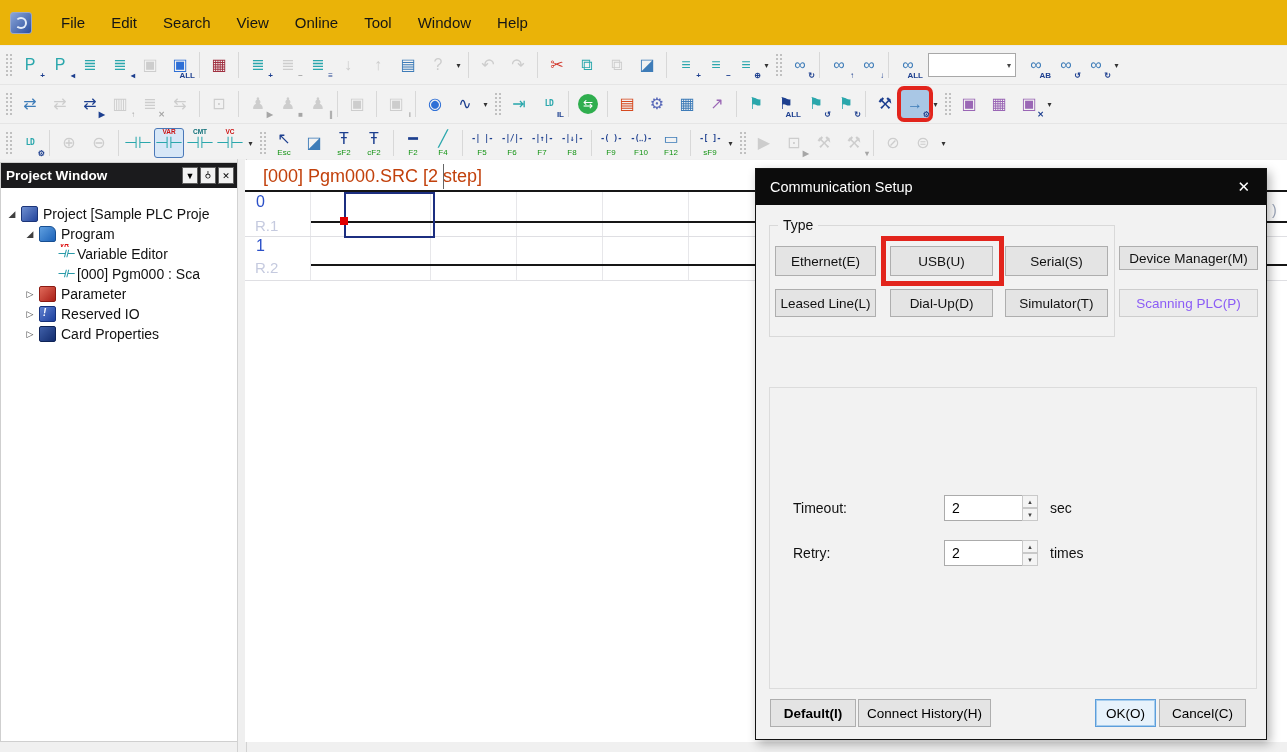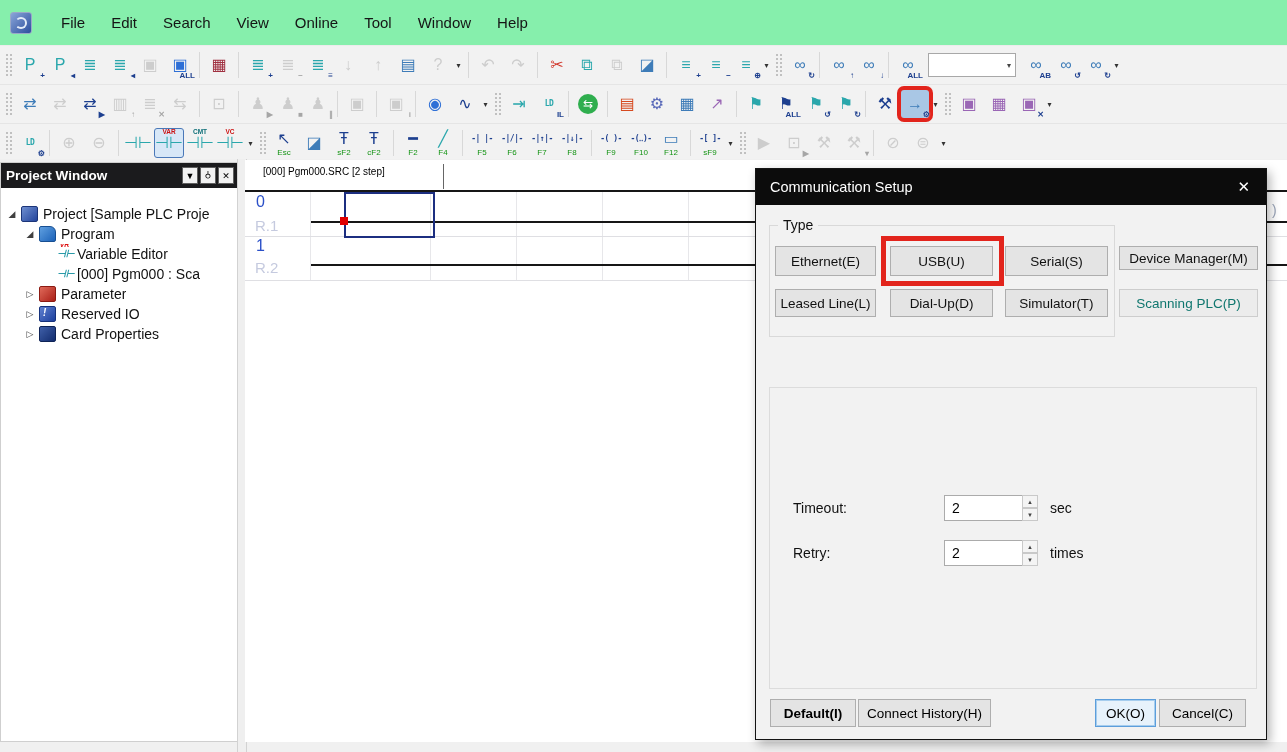--- a/index.html
+++ b/index.html
@@ -1,19 +1,19 @@
 <!DOCTYPE html>
 <html><head>
 <meta charset="utf-8">
 <style>
   html,body{margin:0;padding:0}
   body{width:1287px;height:752px;position:relative;overflow:hidden;background:#f0f0f0;
        font-family:"Liberation Sans",sans-serif;color:#111}
   
-  .menubar{height:45px;background:#86efac;display:flex;align-items:center;border-bottom:1px solid #ececec}
+  .menubar{height:45px;background:#eab308;display:flex;align-items:center;border-bottom:1px solid #ececec}
   .app-icon{width:20px;height:20px;margin:0 16px 0 10px;border-radius:3px;flex:0 0 auto;
             background:linear-gradient(135deg,#8aa5d8,#2c4f9e);position:relative;border:1px solid #9aa8c8}
   .app-icon::after{content:"";position:absolute;inset:4px;border:2px solid #e4ecf8;border-radius:50%;border-left-color:transparent}
   .menu-item{padding:4px 13px;font-size:15px;color:#151515}
   
   .toolbar{height:38px;background:#f2f2f2;display:flex;align-items:center;padding:0 2px;border-bottom:1px solid #e5e5e5}
   .grip{width:7px;height:24px;margin:0 3px;flex:0 0 auto;
         background-image:radial-gradient(#c0c0c0 38%,transparent 42%);background-size:4px 4px}
   .tsep{width:1px;height:26px;background:#d8d8d8;margin:0 4px;flex:0 0 auto}
   .tbtn{position:relative;width:28px;height:28px;margin:0 1px;display:flex;flex:0 0 auto;
@@ -56,42 +56,42 @@
   .mi-card{background:linear-gradient(135deg,#3f5fa8,#122c6e);border:1px solid #0e2356}
   .mi-variable,.mi-pgm{background:transparent;border:none}
   .mi .vr{position:absolute;top:-6px;left:0;right:0;font-size:7px;color:#d11;font-weight:bold;text-align:center;line-height:1}
   .mi .ct{position:absolute;top:2px;left:0;right:0;font-size:10px;color:#2a9aa8;font-weight:bold;text-align:center;line-height:1}
   .mi .bang{position:absolute;left:3px;top:1px;font-size:10px;font-weight:bold;color:#fff;line-height:1}
   .tlabel{overflow:hidden}
   .splitter{position:absolute;left:237px;width:8px;top:0;bottom:0;background:#efefef;
             border-left:1px solid #d2d2d2;border-right:1px solid #d2d2d2}
   
   .editor{position:absolute;left:245px;top:1px;right:0;bottom:10px;background:#fff}
-  .tab{position:absolute;left:18px;top:6px;font-size:10px;color:#000000}
+  .tab{position:absolute;left:18px;top:6px;font-size:18px;color:#c2410c}
   .tab-divider{position:absolute;left:198px;top:4px;height:25px;width:1px;background:#666}
   .grid-top{position:absolute;left:0;right:0;top:30px;height:2px;background:#161616}
   .vline{position:absolute;top:32px;height:88px;width:1px;background:#e7e7ea}
   .hline{position:absolute;left:0;right:0;height:1px;background:#dfdfe3}
   .rung{position:absolute;height:2px;background:#161616;left:66px;right:0}
   .rownum{position:absolute;left:11px;font-size:16px;color:#2b50c8;line-height:1}
   .rowaddr{position:absolute;left:10px;font-size:15px;color:#c5cadf;line-height:1}
   .selcell{position:absolute;left:99px;top:32px;width:87px;height:42px;border:2px solid #1c2e80}
   .cursor-dot{position:absolute;left:95px;top:57px;width:8px;height:8px;background:#e00000}
   .frag-paren{position:absolute;left:1027px;top:42px;font-size:14px;color:#9aa4b8}
   .frag-red{position:absolute;left:974px;top:87px;font-size:10px;color:#d22018;font-weight:bold}
   
   .dialog{position:absolute;left:755px;top:9px;width:510px;height:570px;background:#f2f2f2;
           border:1px solid #141414;box-shadow:3px 4px 10px rgba(0,0,0,.3);z-index:5}
   .dlg-title{height:36px;background:#0c0c0c;color:#fff;display:flex;align-items:center;padding:0 16px 0 14px;font-size:14.5px}
   .dlg-close{margin-left:auto;font-size:15px;color:#fff;background:none;border:none;font-family:inherit;padding:0}
   .type-group{position:absolute;left:13px;top:56px;width:344px;height:110px;border:1px solid #d9d9d9}
   .type-label{position:absolute;left:22px;top:48px;background:#f2f2f2;padding:0 5px;font-size:14px}
   .dbtn{position:absolute;background:#e4e4e4;border:1px solid #aeaeae;font-size:13.5px;font-family:inherit;
         color:#111;text-align:center;padding:0;z-index:2}
-  .dbtn.dis{color:#0f766e;background:#ececec;border-color:#cdcdcd}
+  .dbtn.dis{color:#8b5cf6;background:#ececec;border-color:#cdcdcd}
   .red-ring{position:absolute;left:125px;top:67px;width:123px;height:50px;border:5px solid #e2241c;
             box-sizing:border-box;z-index:4;pointer-events:none}
   .action-btn{position:absolute;left:13px;top:173px;width:486px;height:34px;background:#1740ab;
               border:2px solid #0b2c82;color:#fff;font-size:15px;display:flex;align-items:center;
               justify-content:center;box-sizing:border-box;font-family:inherit}
   .action-btn .ak{text-decoration:underline}
   .content-group{position:absolute;left:13px;top:218px;width:486px;height:300px;border:1px solid #dcdcdc}
   .flabel{position:absolute;font-size:14px;color:#111}
   .spin-input{position:absolute;width:70px;height:24px;border:1px solid #ababab;background:#fff;font-size:14px;
               padding:0 0 0 7px;font-family:inherit}

